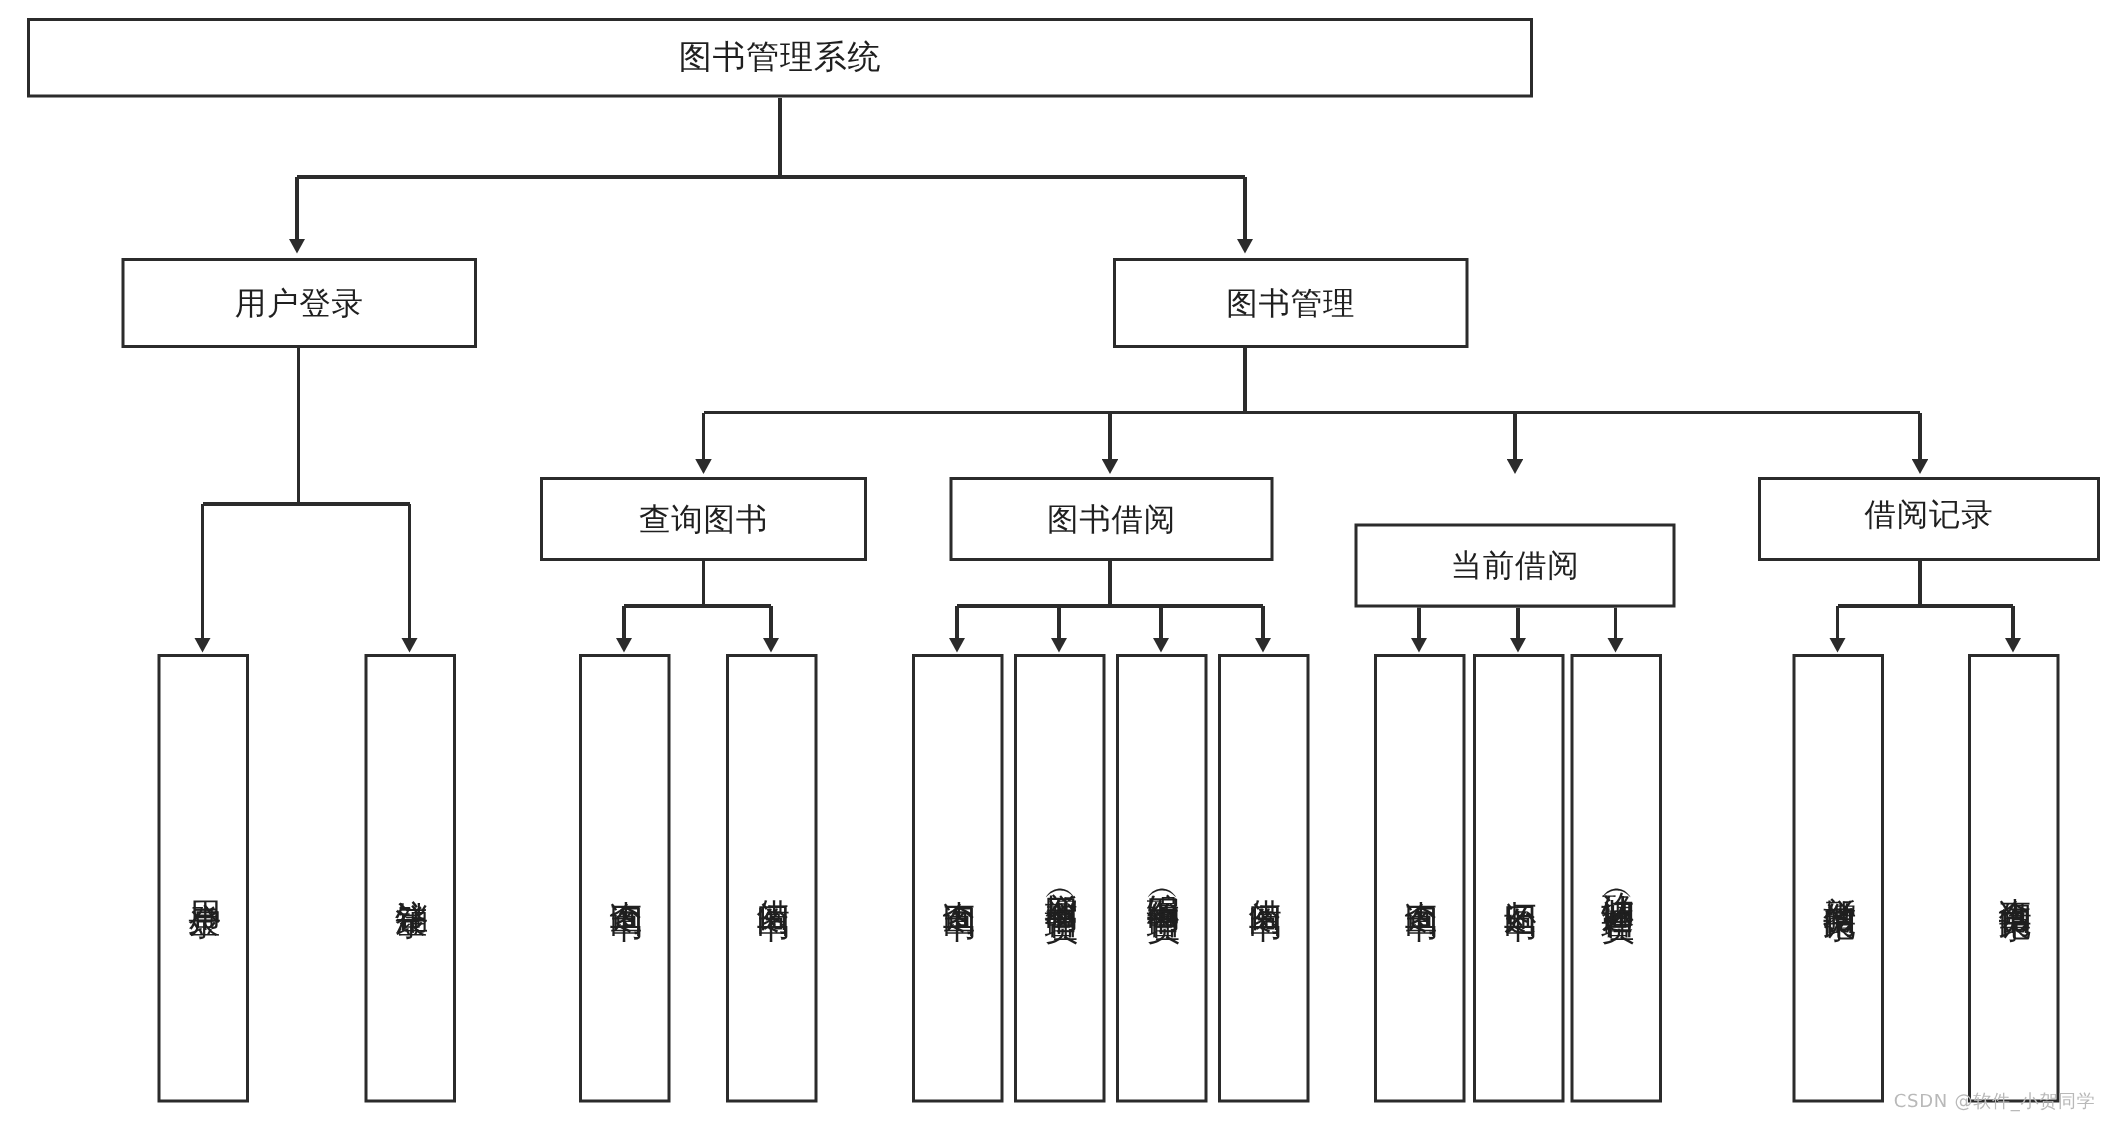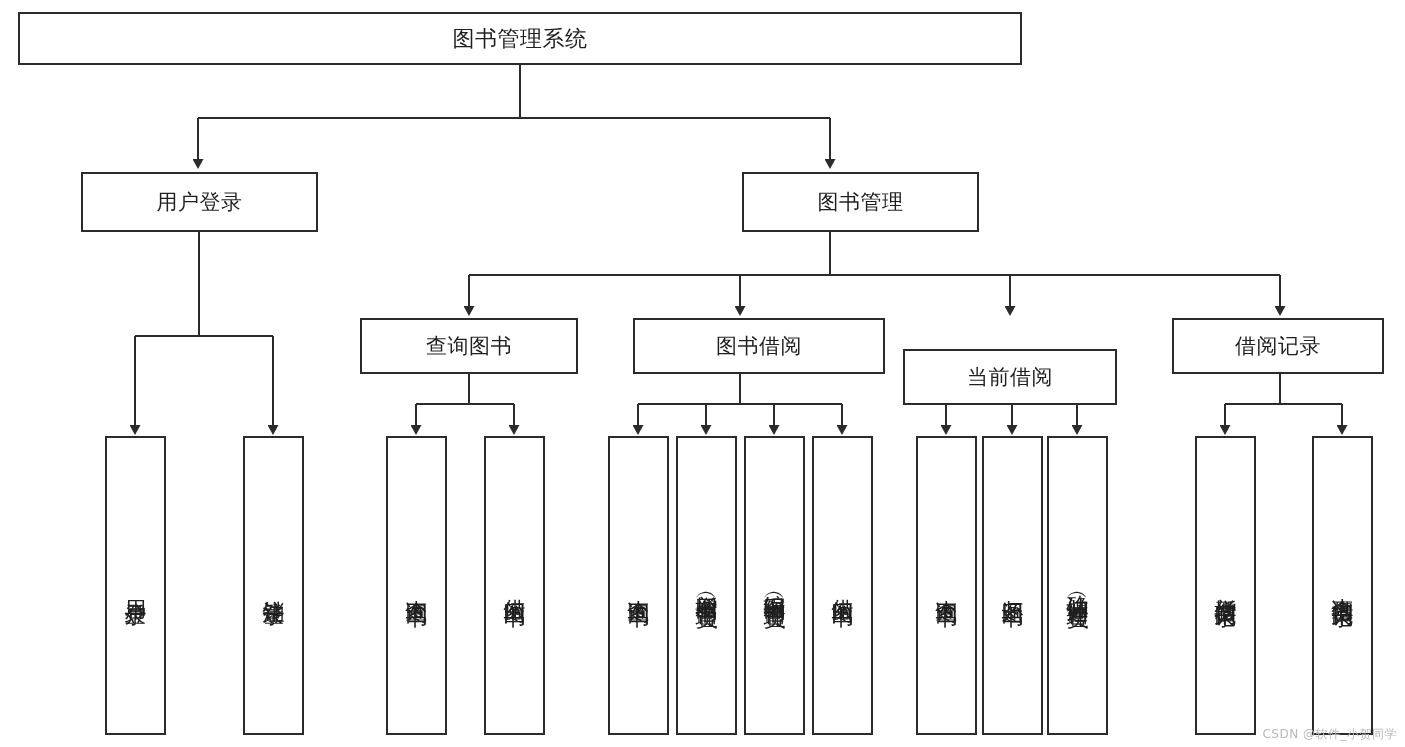--- a/index.html
+++ b/index.html
@@ -127,27 +127,27 @@
   <div class="node level2" style="left:81px;top:172px;width:237px;height:60px;">
     <span class="lbl">用户登录</span>
   </div>
   <div class="node level2" style="left:711px;top:172px;width:237px;height:60px;margin-left:31px;">
     <span class="lbl">图书管理</span>
   </div>
 
   <div class="node group" style="left:360px;top:318px;width:218px;height:56px;">
     <span class="lbl">查询图书</span>
   </div>
-  <div class="node group" style="left:633px;top:318px;width:252px;height:56px;">
+  <div class="node group" style="left:633px;top:318px;width:216px;height:56px;">
     <span class="lbl">图书借阅</span>
   </div>
   <div class="node group" style="left:903px;top:318px;width:214px;height:56px;margin-top:31px;">
     <span class="lbl">当前借阅</span>
   </div>
-  <div class="node group" style="left:1172px;top:318px;width:212px;height:56px;">
+  <div class="node group" style="left:1172px;top:318px;width:228px;height:56px;font-family:Liberation Mono, monospace;">
     <span class="lbl">借阅记录</span>
   </div>
 
   <div class="node leaf" style="left:105px;top:436px;width:61px;height:299px;">
     <span class="lbl">用户登录</span>
   </div>
   <div class="node leaf" style="left:243px;top:436px;width:61px;height:299px;">
     <span class="lbl">注销登录</span>
   </div>
 

